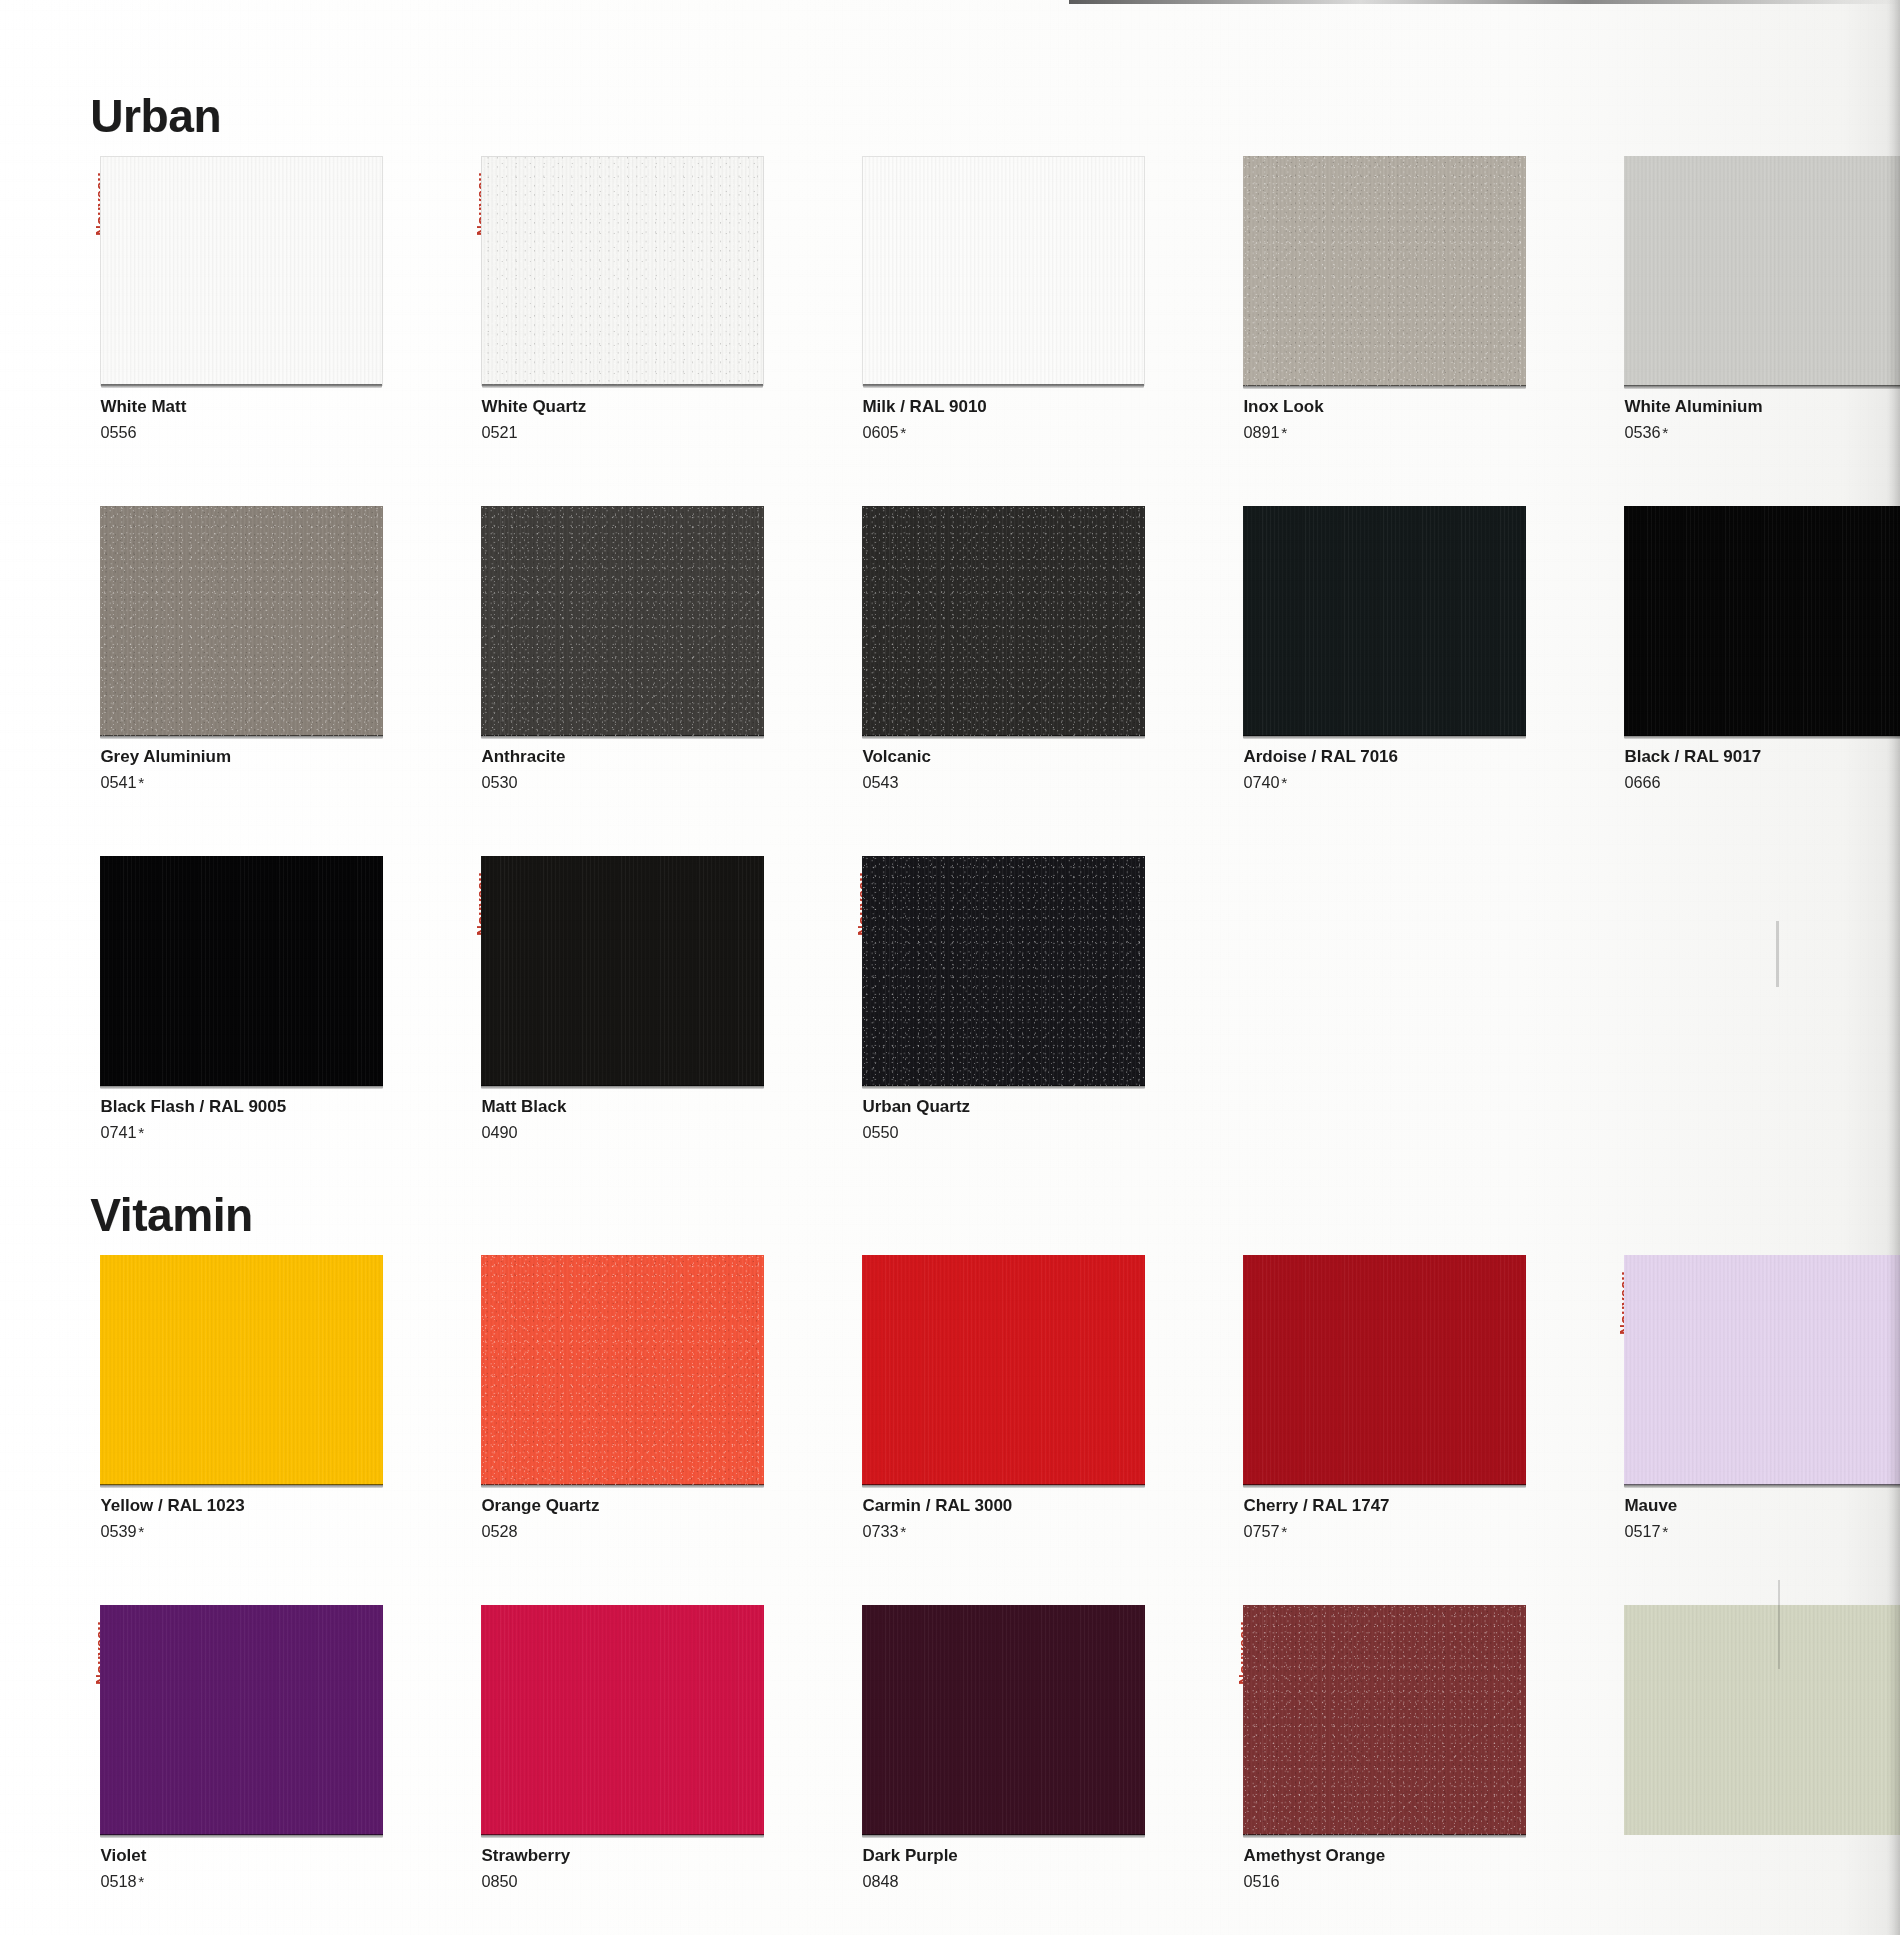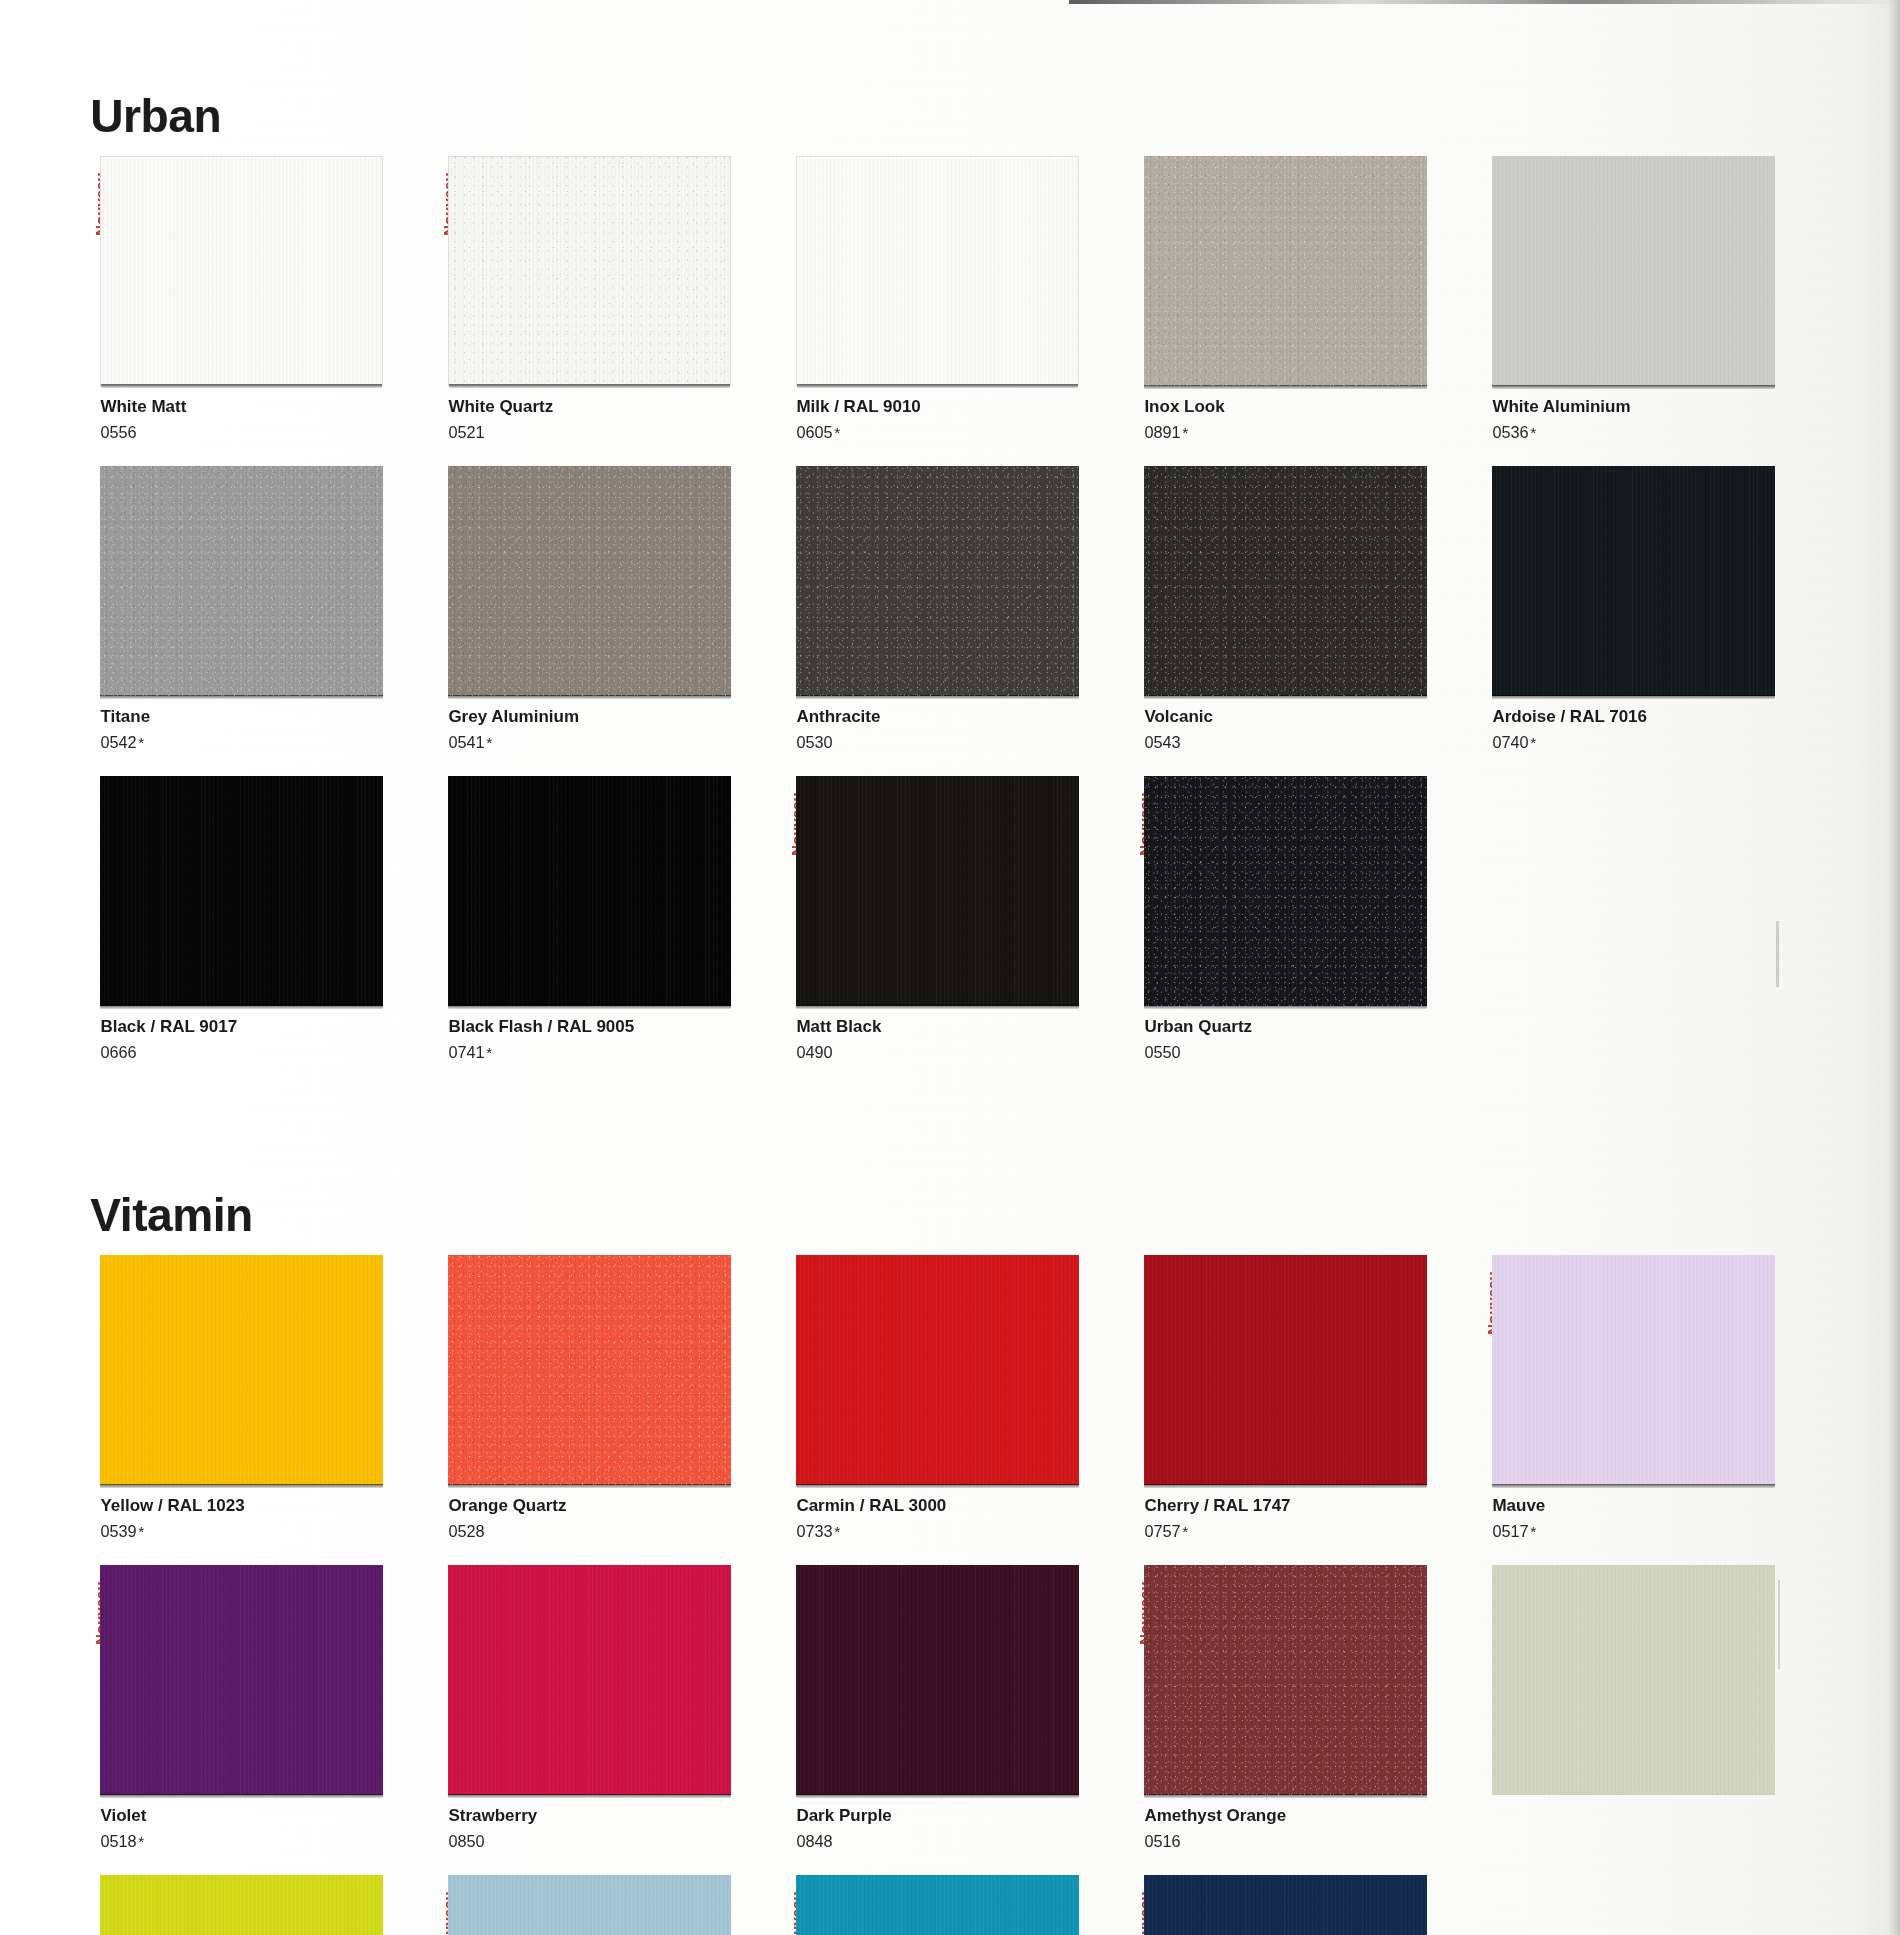--- a/index.html
+++ b/index.html
@@ -72,20 +72,21 @@
     margin: 0 0 17px 2.3px;
     line-height: 1;
     text-shadow: 0.4px 0.4px 0 rgba(0,0,0,.18);
   }
 
   .swatch-grid {
     display: grid;
     grid-template-columns: repeat(5, 341px);
     column-gap: 7px;
     row-gap: 0px;
+    gap: 40px;
   }
 
   .swatch-cell {
     position: relative;
     width: 341px;
     height: 310px;
     box-sizing: border-box;
   }
 
   .swatch-chip-wrap {
@@ -256,31 +257,20 @@
               <div class="chip-shadow"></div>
             </div>
           </div>
           <div class="swatch-label">
             <div class="swatch-name">White Aluminium</div>
             <div class="swatch-code">0536<span class="star">*</span></div>
           </div>
         </div>
         <div class="swatch-cell">
           <div class="swatch-chip-wrap">
-            <div class="swatch-chip tex-metal" style="background: rgb(155, 155, 155);">
-              <div class="chip-shadow"></div>
-            </div>
-          </div>
-          <div class="swatch-label">
-            <div class="swatch-name">Titane</div>
-            <div class="swatch-code">0542<span class="star">*</span></div>
-          </div>
-        </div>
-        <div class="swatch-cell">
-          <div class="swatch-chip-wrap">
             <div class="swatch-chip tex-metal" style="background: rgb(138, 130, 121);">
               <div class="chip-shadow"></div>
             </div>
           </div>
           <div class="swatch-label">
             <div class="swatch-name">Grey Aluminium</div>
             <div class="swatch-code">0541<span class="star">*</span></div>
           </div>
         </div>
         <div class="swatch-cell">

